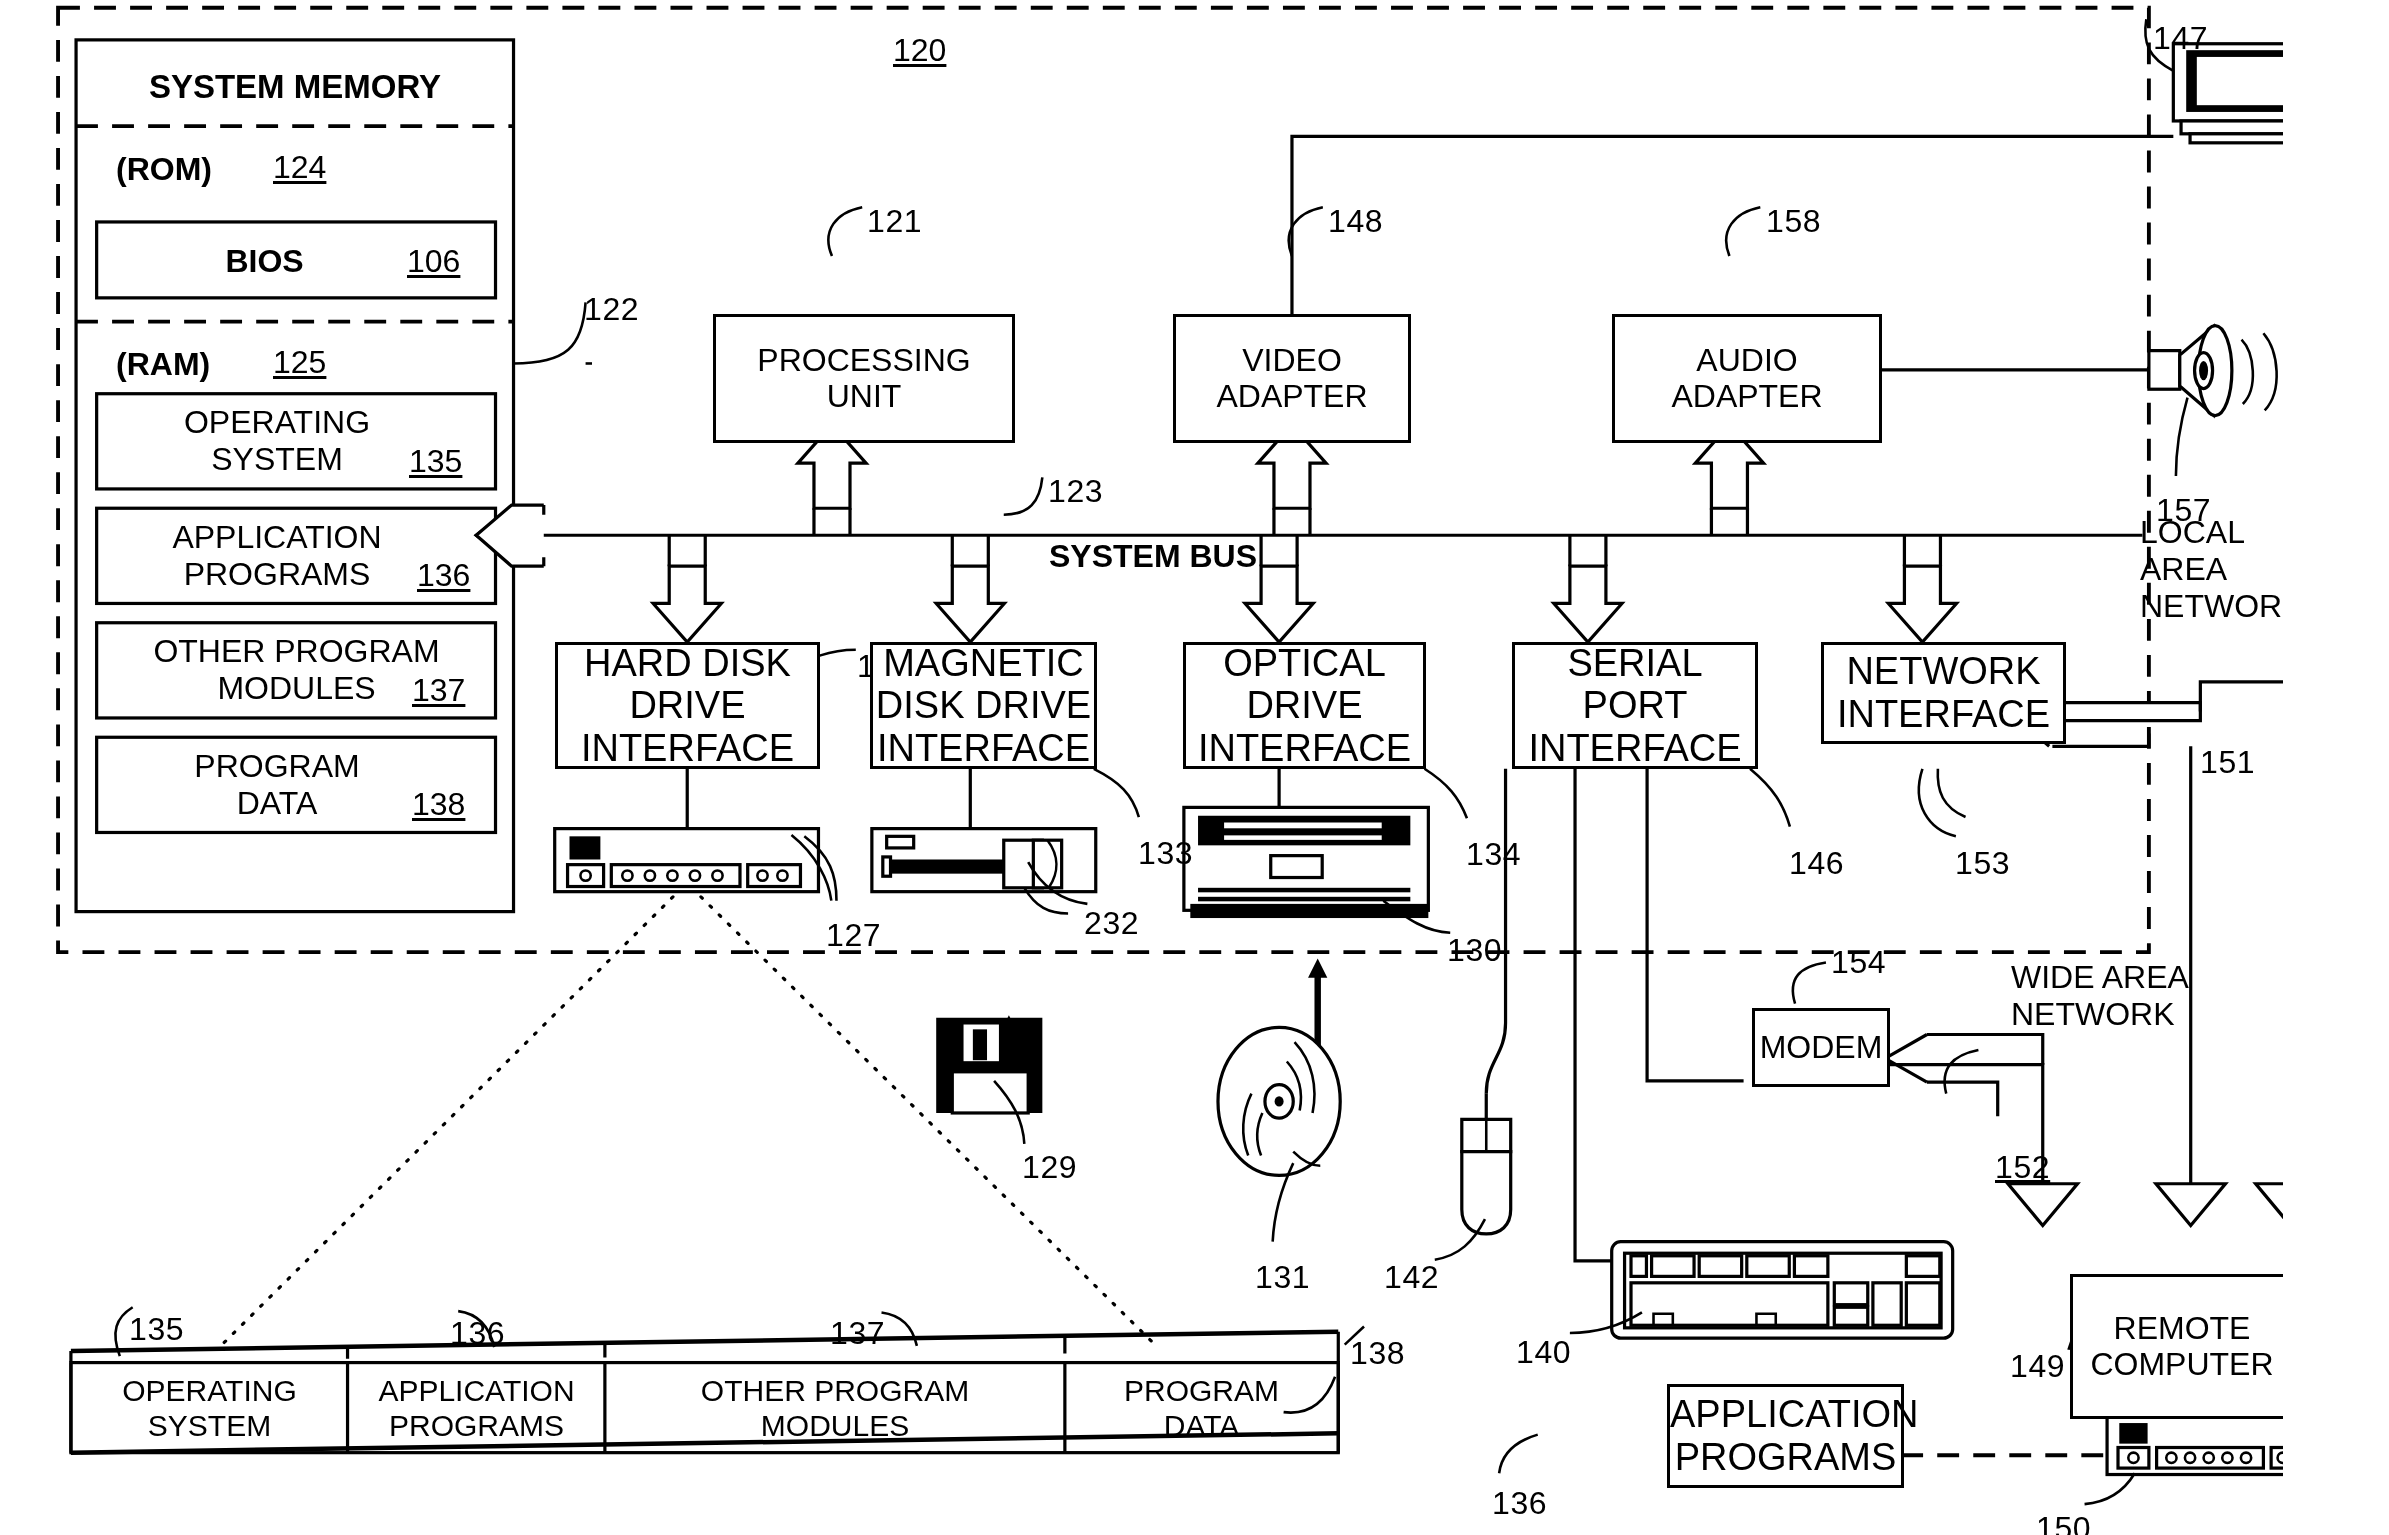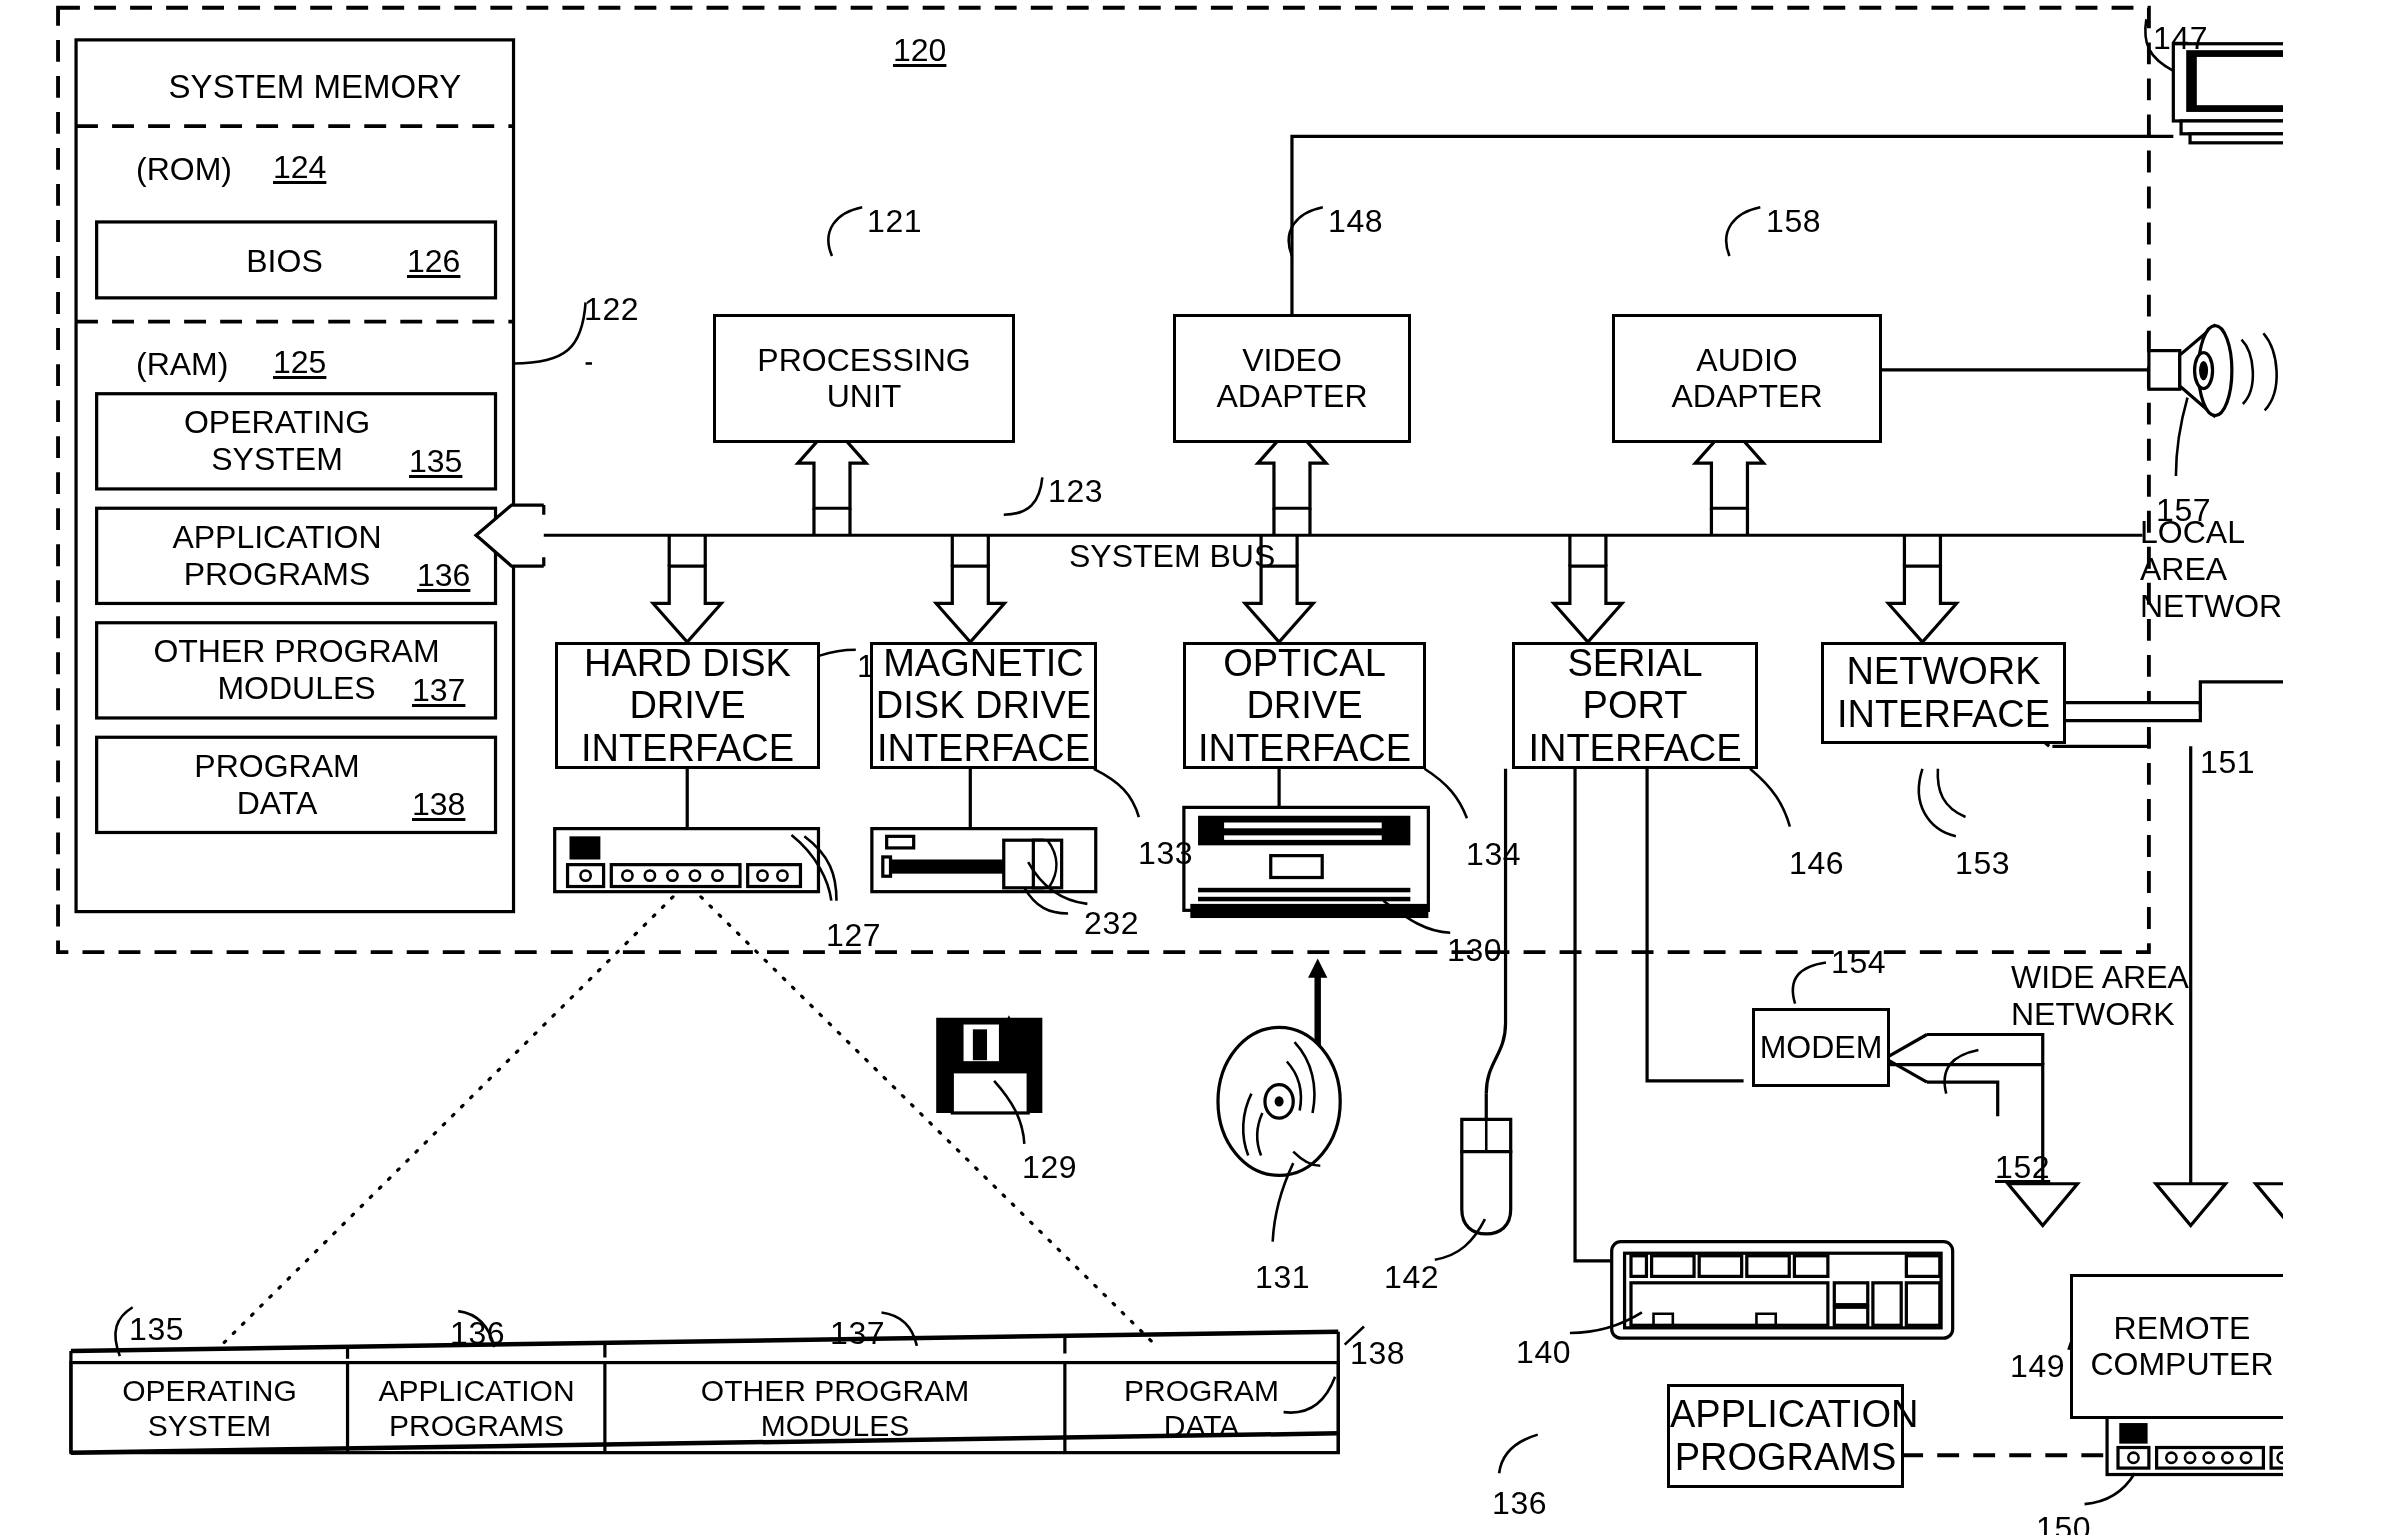--- a/index.html
+++ b/index.html
@@ -9,21 +9,21 @@
     color:#000;overflow:hidden;
   }
   
   .box{
     position:absolute;border:3.2px solid #000;background:#fff;
     display:flex;align-items:center;justify-content:center;
     text-align:center;line-height:1.12;box-sizing:border-box;
   }
   .box .lines{display:block;width:100%;}
   .lab{
-    position:absolute;font-weight:400;white-space:nowrap;padding-left:20px;
+    position:absolute;font-weight:700;white-space:nowrap;
   }
   
   .ref{position:absolute;font-size:32px;white-space:nowrap;letter-spacing:0.6px;margin-top:16px;}
   .refu{position:absolute;font-size:32px;white-space:nowrap;text-decoration:underline;text-underline-offset:3.2px;}
   .plain{position:absolute;font-size:32px;white-space:nowrap;line-height:1.16;text-align:center;}
   svg.overlay{position:absolute;left:0;top:0;width:2389px;height:1535px;pointer-events:none;}
   .memtitle{font-size:33px;}
   .boxtxt{font-size:32px;}
   .boxtxt-sm{font-size:38px;}
 </style>
@@ -331,21 +331,21 @@
     </g>
 
   </svg>
 
   <div class="refu" style="left:893px;top:32px;">120</div>
 
   <div class="lab memtitle" style="left:76px;top:68px;width:438px;text-align:center;">SYSTEM MEMORY</div>
   <div class="lab boxtxt" style="left:116px;top:151px;">(ROM)</div>
   <div class="refu" style="left:273px;top:149px;">124</div>
   <div class="lab boxtxt" style="left:97px;top:243px;width:335px;text-align:center;">BIOS</div>
-  <div class="refu" style="left:407px;top:243px;">126</div>
+  <div class="refu" style="left:407px;top:243px;">106</div>
   <div class="lab boxtxt" style="left:116px;top:346px;">(RAM)</div>
   <div class="refu" style="left:273px;top:344px;">125</div>
 
   <div class="plain" style="left:97px;top:404px;width:360px;">
     <span>OPERATING</span><br>
     <span>SYSTEM</span>
   </div>
   <div class="refu" style="left:409px;top:443px;">135</div>
 
   <div class="plain" style="left:97px;top:519px;width:360px;">

